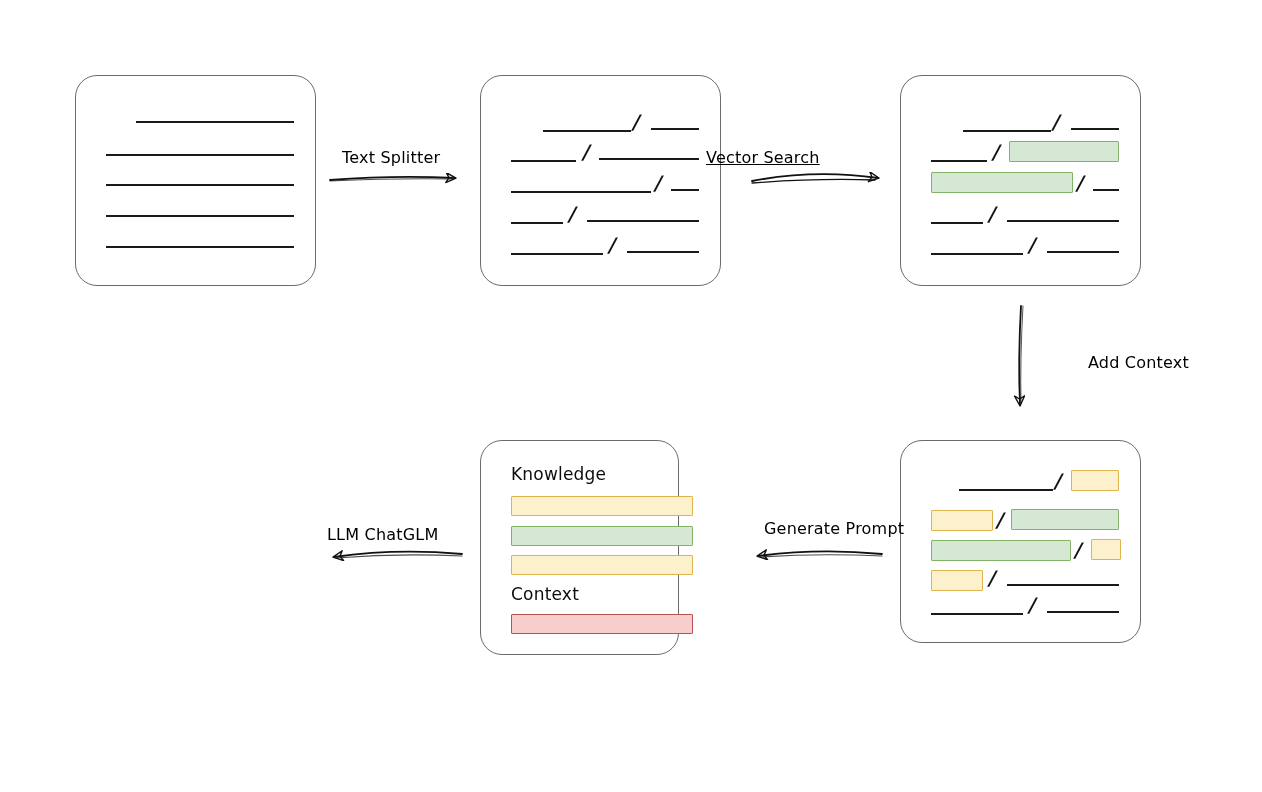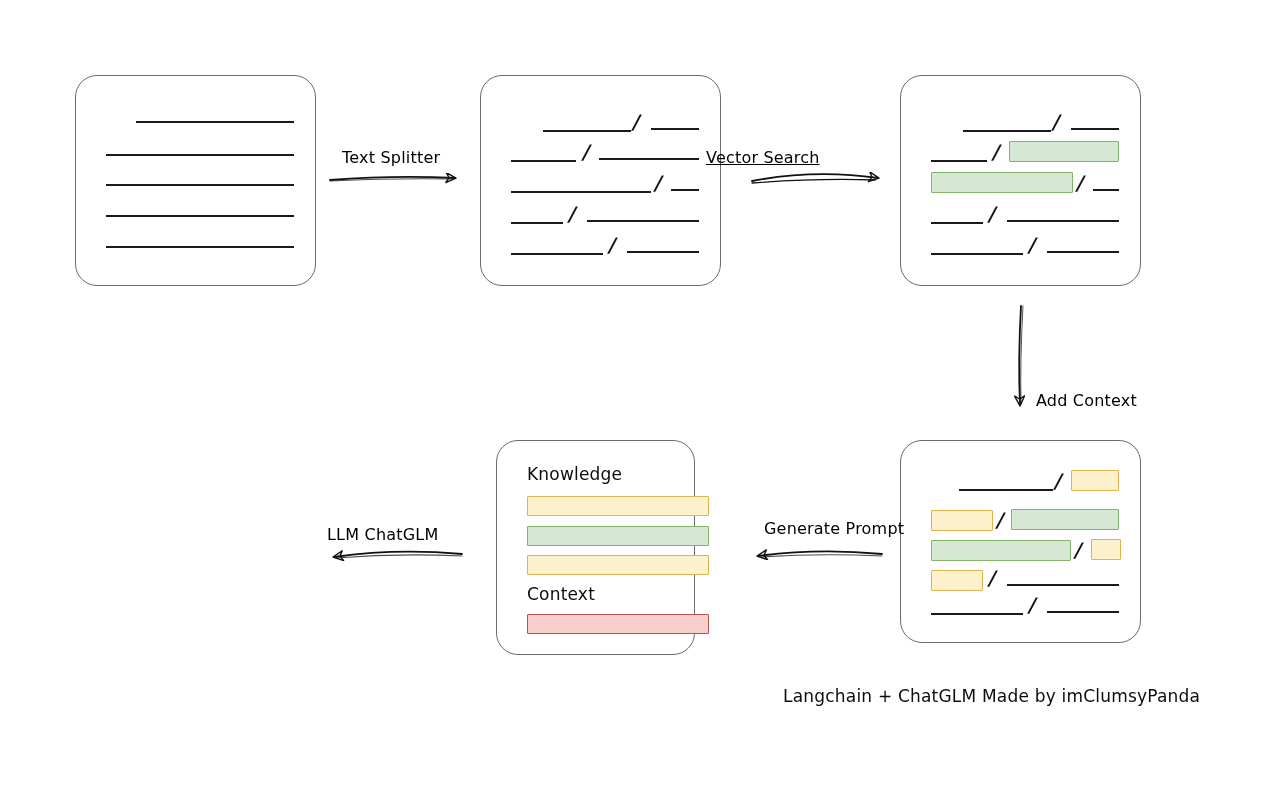--- a/index.html
+++ b/index.html
@@ -199,35 +199,34 @@
 
     <div class="chip yellow" style="left:30px;  top:129px; width:52px; height:21px;"></div>
     <div class="slash" style="left:88px;  top:127px;">/</div>
     <div class="rule" style="left:106px; top:143px; width:112px;"></div>
 
     <div class="rule" style="left:30px;  top:172px; width:92px;"></div>
     <div class="slash" style="left:128px; top:154px;">/</div>
     <div class="rule" style="left:146px; top:170px; width:72px;"></div>
   </div>
 
-  <div class="doc-box" style="left:496px; top:440px; width:199px; height:215px;">
+  <div class="doc-box" style="left:480px; top:440px; width:199px; height:215px;">
     <div class="box-label" style="left:30px; top:23px;">Knowledge</div>
     <div class="chip yellow" style="left:30px; top:55px; width:182px; height:20px;"></div>
     <div class="chip green" style="left:30px; top:85px; width:182px; height:20px;"></div>
     <div class="chip yellow" style="left:30px; top:114px; width:182px; height:20px;"></div>
     <div class="box-label" style="left:30px; top:143px;">Context</div>
     <div class="chip red" style="left:30px; top:173px; width:182px; height:20px;"></div>
   </div>
 
 
   <div class="edge-label" style="left:342px; top:148px;">Text Splitter</div>
 
   <div class="edge-label" style="left:706px; top:148px;text-decoration:underline;">Vector Search</div>
 
-  <div class="edge-label" style="left:1036px; top:353px;margin-top:38px;">Add Context</div>
+  <div class="edge-label" style="left:1088px; top:353px;">Add Context</div>
 
   <div class="edge-label" style="left:764px; top:519px;">Generate Prompt</div>
 
   <div class="edge-label" style="left:327px; top:525px;">LLM ChatGLM</div>
 
-  <div class="footer-note" style="left:783px; top:686px;">Langchain + ChatGLM Made by imClumsyPanda</div>
 
 </div>
 
 </body></html>

